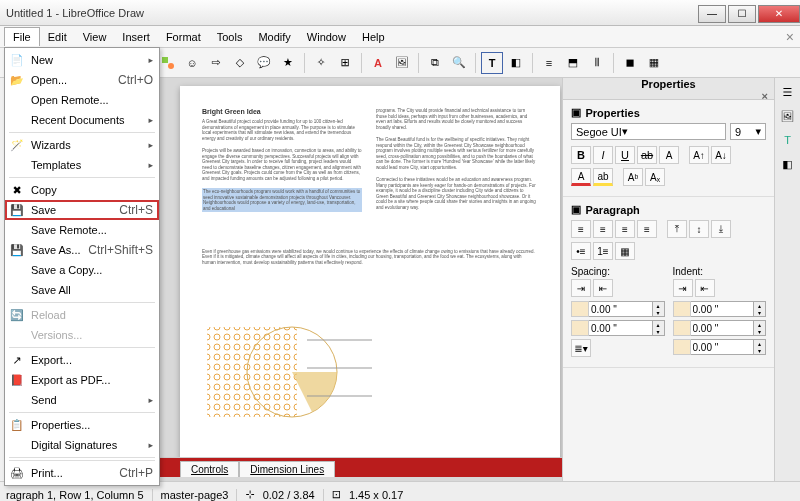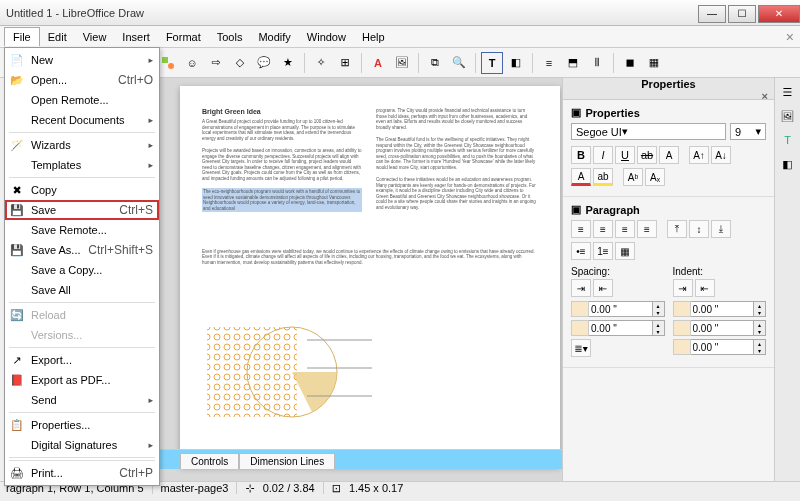--- a/index.html
+++ b/index.html
@@ -37,21 +37,21 @@
 
 
 .main { position:absolute; top:78px; left:0; right:0; bottom:20px; display:flex; }
 .canvas-wrap { flex:1; background:#d8d8d8; position:relative; overflow:hidden; }
 .page { position:absolute; top:8px; left:20px; width:380px; height:380px; background:#fff; box-shadow:0 2px 6px rgba(0,0,0,.3); padding:22px; display:flex; flex-wrap:wrap; gap:14px; }
 .page .col { width:160px; font-size:5px; line-height:7px; color:#333; }
 .page .col.full { width:334px; }
 .page .col .h { font-size:7px; font-weight:bold; margin-bottom:4px; }
 .page .col .hl { background:#bcd4f0; padding:1px; }
 .page .graphic { width:170px; height:120px; position:relative; }
-.tabstrip { position:absolute; bottom:12px; left:0; right:0; height:20px; background:#7dd3fc; border-top:1px solid #ccc; display:flex; align-items:flex-end; gap:0; padding-left:20px; }
+.tabstrip { position:absolute; bottom:4px; left:0; right:0; height:20px; background:#b91c1c; border-top:1px solid #ccc; display:flex; align-items:flex-end; gap:0; padding-left:20px;text-decoration:underline; }
 .tab { padding:2px 10px; border:1px solid #bbb; border-bottom:none; background:#f8f8f8; font-size:10px; }
 
 
 .sidebar { width:238px; background:#f4f4f4; border-left:1px solid #ccc; display:flex; }
 .panel { flex:1; display:flex; flex-direction:column; }
 .panel-hdr { height:22px; background:#e6e6e6; border-bottom:1px solid #ccc; display:flex; align-items:center; padding:0 6px; font-weight:bold;flex-direction:column; }
 .panel-hdr .x { margin-left:auto; color:#666; }
 .section { padding:6px 8px; border-bottom:1px solid #ddd; }
 .section .sh { display:flex; align-items:center; gap:4px; font-weight:bold; margin-bottom:4px; }
 .fontrow { display:flex; gap:4px; margin-bottom:6px; }
@@ -65,21 +65,21 @@
 .spin { display:flex; margin-bottom:3px; }
 .spin .ico { width:18px; height:16px; border:1px solid #ccc; background:#f8e8c8; }
 .spin input { flex:1; border:1px solid #aaa; border-left:none; padding:0 2px; font-size:10px; width:40px; }
 .spin .ar { width:12px; border:1px solid #aaa; border-left:none; background:#eee; display:flex; flex-direction:column; }
 .spin .ar div { flex:1; display:flex; align-items:center; justify-content:center; font-size:6px; }
 
 .iconstrip { width:26px; background:#eaeaea; border-left:1px solid #ccc; display:flex; flex-direction:column; align-items:center; padding-top:4px; gap:4px; }
 .iconstrip .ib { width:20px; height:20px; border:1px solid transparent; display:flex; align-items:center; justify-content:center; }
 
 
-.statusbar { position:absolute; bottom:0; left:0; right:0; height:20px; background:#eee; border-top:1px solid #ccc; display:flex; align-items:flex-start; font-size:10px; gap:8px; padding:0 6px; }
+.statusbar { position:absolute; bottom:0; left:0; right:0; height:20px; background:#eee; border-top:1px solid #ccc; display:flex; align-items:flex-end; font-size:10px; gap:8px; padding:0 6px; }
 .statusbar .seg { border-right:1px solid #ccc; padding-right:8px; }
 
 .tiny { font-size:4.5px; color:#555; line-height:5.5px; }
 </style>
 </head>
 <body>
 
 <div class="titlebar">
   <span class="title">Untitled 1 - LibreOffice Draw</span>
   <div class="winctl">

